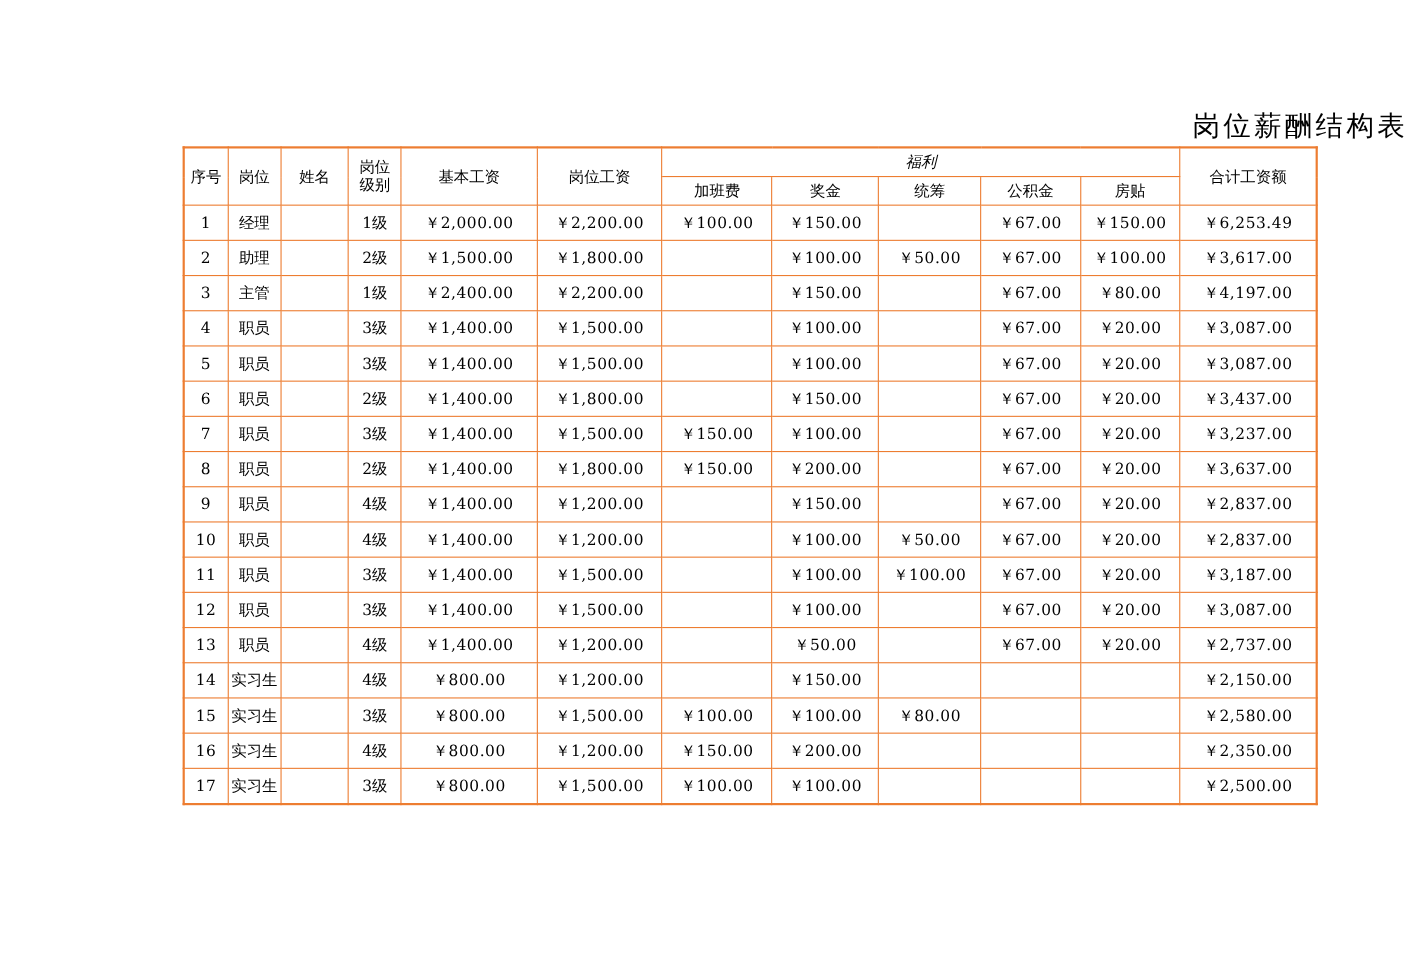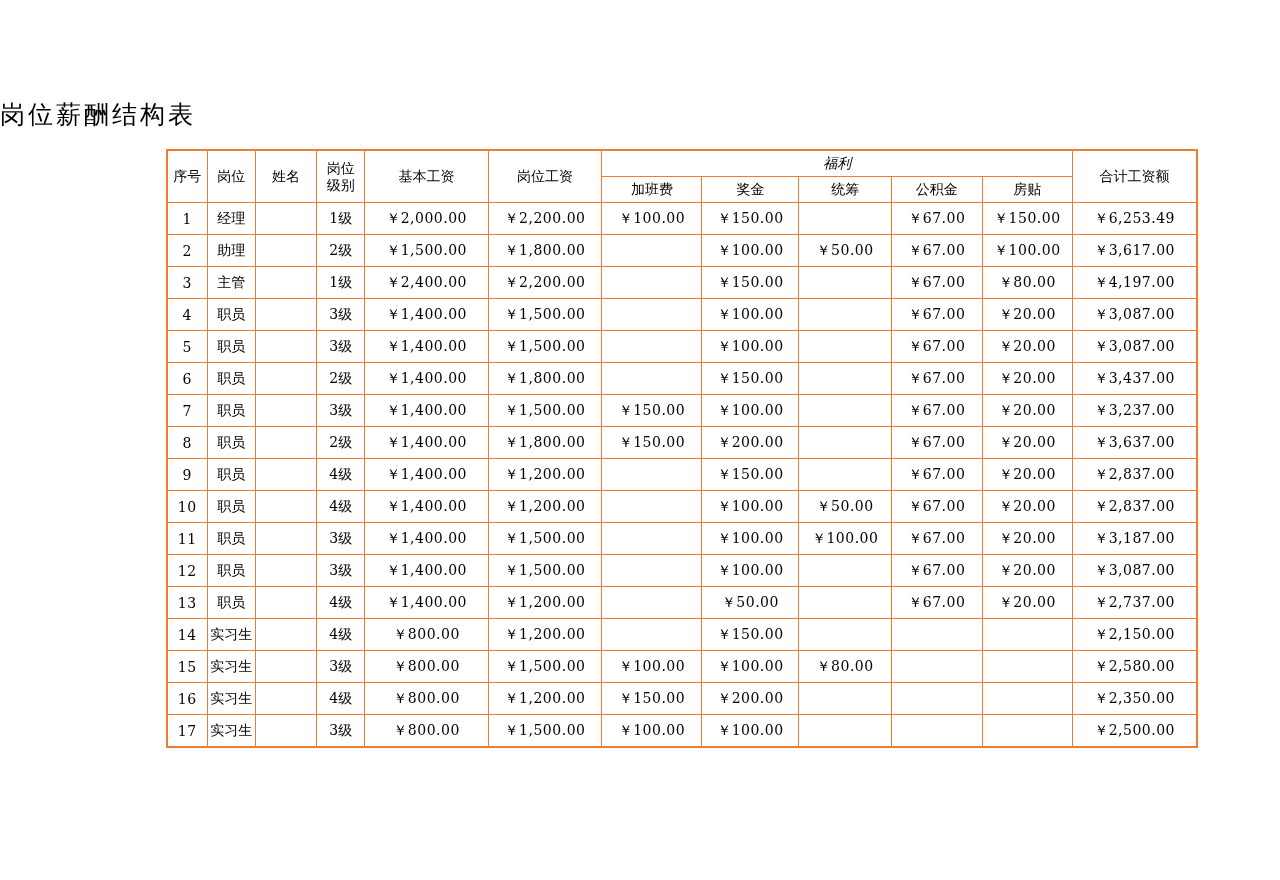--- a/index.html
+++ b/index.html
@@ -18,38 +18,37 @@
   .page {
     width: 1280px;
     height: 880px;
     position: relative;
   }
   .doc-title {
     position: absolute;
     top: 98px;
     left: 0;
     width: 1280px;
-    text-align: left;
+    text-align: right;
     font-size: 25px;
     letter-spacing: 3px;
     font-family: "DejaVu Serif", "Liberation Serif", serif;
     color: #000;
   }
   .table-wrap {
     position: absolute;
     top: 133px;
     left: 166px;
     width: 1032px;
   }
   table.salary {
     border-collapse: collapse;
     table-layout: fixed;
     width: 1032px;
     border: 2px solid #ED7D31;
-    margin-top: 16px;
   }
   table.salary td, table.salary th {
     border: 1px solid #ED7D31;
     font-weight: normal;
     font-size: 14px;
     text-align: center;
     vertical-align: middle;
     height: 31px;
     padding: 0 2px;
     font-family: "DejaVu Serif", "Liberation Serif", serif;

